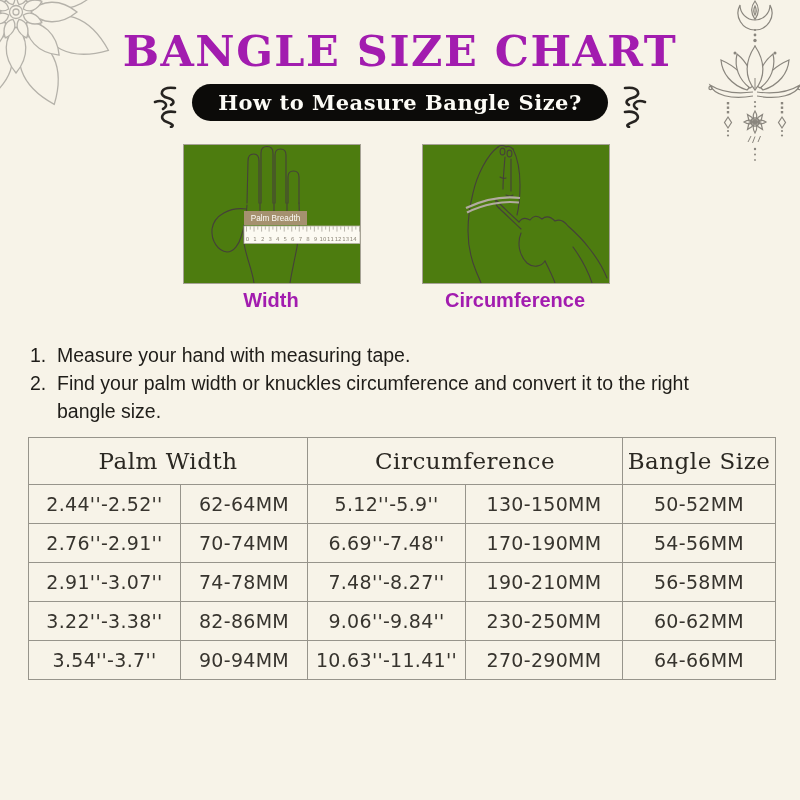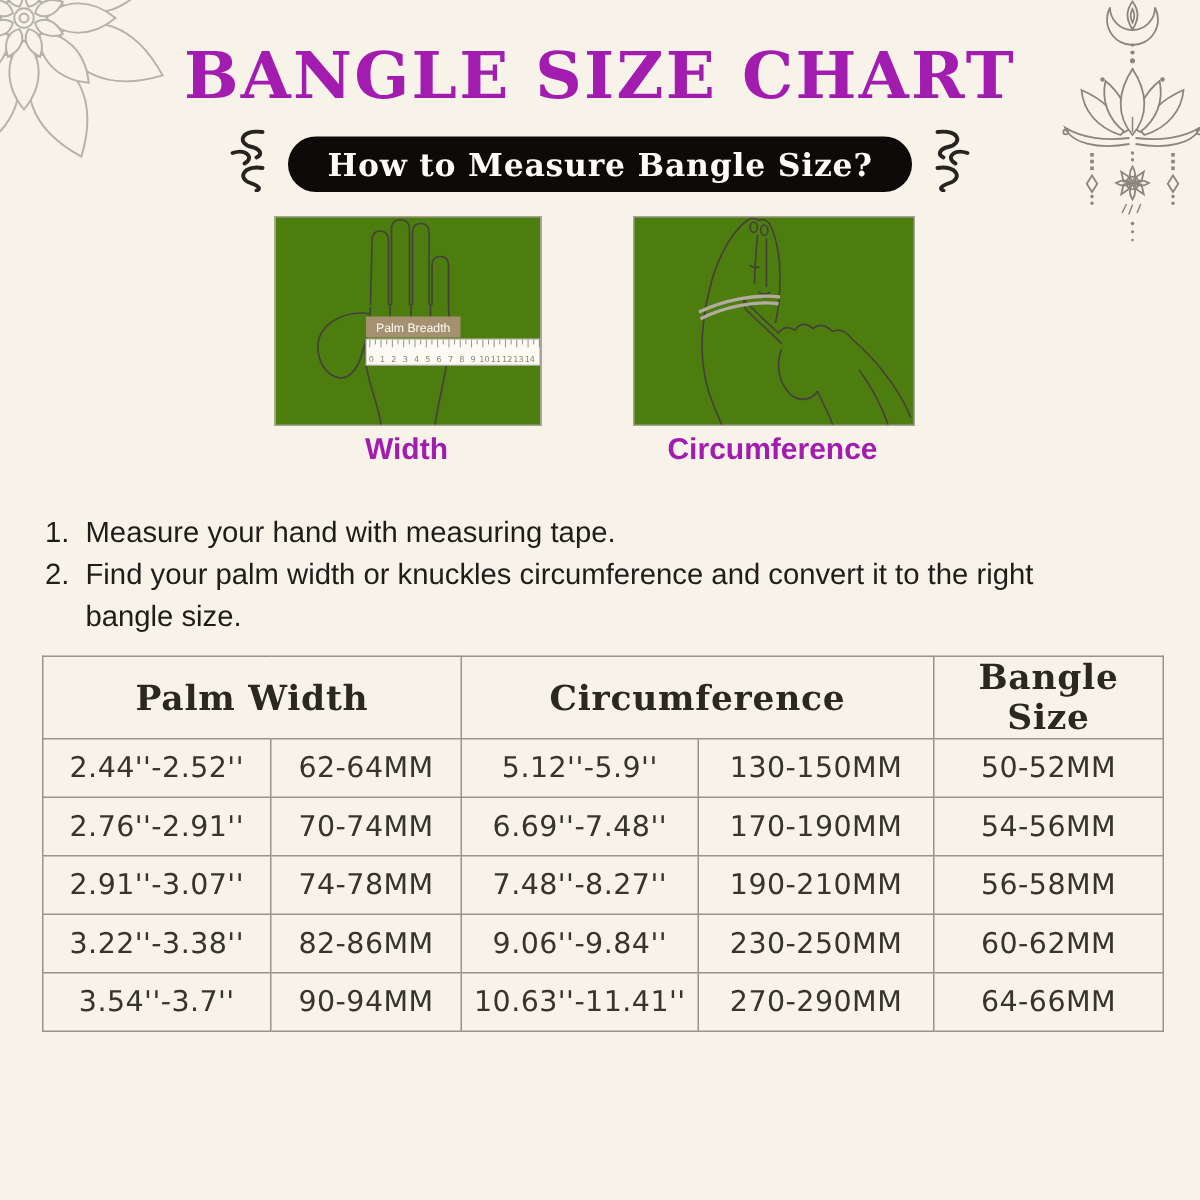--- a/index.html
+++ b/index.html
@@ -8,21 +8,21 @@
 
   
   .mandala{position:absolute;left:0;top:0;width:150px;height:130px;}
   .lotus{position:absolute;left:697px;top:0;width:115px;height:172px;}
 
   
   .title{position:absolute;top:26px;left:0;width:100%;text-align:center;
          font-family:"DejaVu Serif",serif;font-weight:bold;font-size:43px;
          letter-spacing:1.5px;color:#a21caf;}
   .pill-row{position:absolute;top:84px;left:0;width:100%;display:flex;
-            justify-content:center;align-items:flex-end;gap:12px;}
+            justify-content:center;align-items:flex-start;gap:12px;}
   .pill{background:#0c0b09;color:#fdfcf6;border-radius:19px;padding:6px 26px;
         font-family:"DejaVu Serif",serif;font-weight:bold;font-size:21px;
         letter-spacing:0.5px;}
   .flourish{width:30px;height:44px;}
   .flourish.flip{transform:scaleX(-1);}
 
   
   .illus-box{position:absolute;border:1px solid #a6a295;background:#4d7c0f;}
   .box-width{left:183px;top:144px;width:176px;height:138px;}
   .box-circ{left:422px;top:144px;width:186px;height:138px;}
@@ -40,21 +40,21 @@
   .instr{display:flex;}
   .instr .num{width:27px;flex:0 0 27px;}
   .instr .txt{max-width:648px;}
 
   
   table.size-chart{position:absolute;left:28px;top:437px;width:747px;
         border-collapse:collapse;table-layout:fixed;color:#37342e;}
   table.size-chart th, table.size-chart td{border:1px solid #97948b;
         text-align:center;vertical-align:middle;padding:0;}
   table.size-chart th{height:46px;font-family:"DejaVu Serif",serif;
-        font-weight:bold;font-size:23px;color:#2b2822;letter-spacing:0.5px;}
+        font-weight:normal;font-size:23px;color:#2b2822;letter-spacing:0.5px;}
   table.size-chart td{height:38px;font-family:"DejaVu Sans",sans-serif;
         font-size:19px;letter-spacing:0.3px;margin-left:34px;}
 </style>
 </head>
 <body>
 
 <div class="page">
 
   <svg class="mandala" viewBox="0 0 150 130" xmlns="http://www.w3.org/2000/svg">
     <defs>

